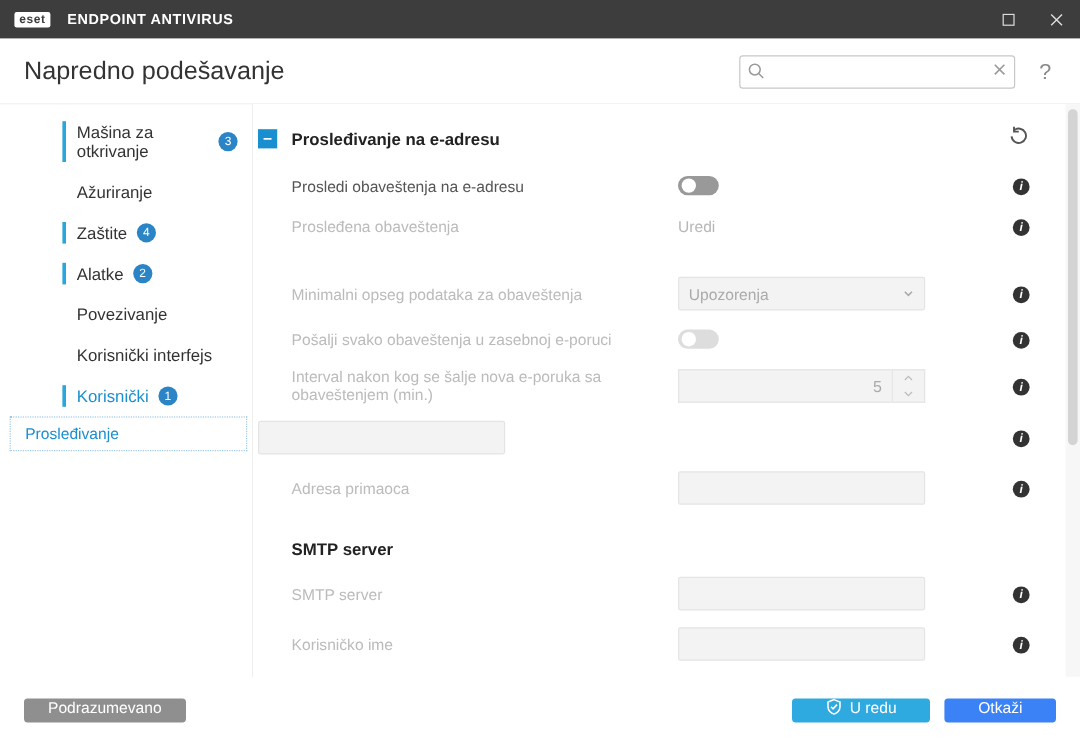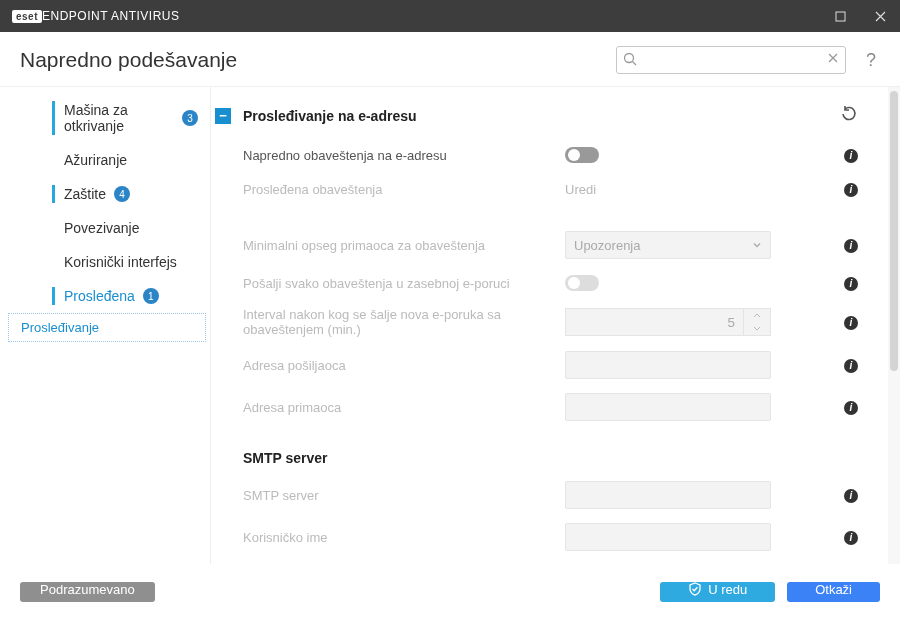--- a/index.html
+++ b/index.html
@@ -1,20 +1,20 @@
 <!DOCTYPE html>
 <html><head>
 <meta charset="utf-8">
 <style>
 * { box-sizing: border-box; margin: 0; padding: 0; }
 body { font-family: "Segoe UI", Arial, sans-serif; font-size: 13px; background: #fff; width: 900px; height: 620px; overflow: hidden; display: flex; flex-direction: column; }
 .titlebar { background: #3d3d3d; color: #fff; height: 32px; display: flex; align-items: center; padding: 0 0 0 12px; }
-.titlebar .brand { display: flex; align-items: center; gap: 0; font-size: 12px; letter-spacing: .5px; }
+.titlebar .brand { display: flex; align-items: center; gap: 14px; font-size: 12px; letter-spacing: .5px; }
 .titlebar .brand .eset { background: #fff; color: #3d3d3d; font-weight: 700; font-size: 10px; padding: 1px 4px; border-radius: 2px; }
-.titlebar .brand .light { font-weight: 400; }
+.titlebar .brand .light { font-weight: 700; }
 .titlebar .winctrls { margin-left: auto; display: flex; }
 .titlebar .winbtn { width: 40px; height: 32px; display: flex; align-items: center; justify-content: center; cursor: pointer; }
 .titlebar .winbtn svg { stroke: #ddd; }
 
 .header { display: flex; align-items: center; padding: 14px 20px 12px 20px; gap: 16px; border-bottom: 1px solid #f0f0f0; }
 .header h1 { font-size: 21px; font-weight: 400; color: #333; }
 .header .search { margin-left: auto; position: relative; width: 230px; }
 .header .search input { width: 100%; height: 28px; border: 1px solid #c8c8c8; border-radius: 3px; padding: 0 26px; font-size: 13px; color: #444; }
 .header .search .mag { position: absolute; left: 6px; top: 5px; }
 .header .search .clear { position: absolute; right: 6px; top: 5px; cursor: pointer; }
@@ -119,28 +119,32 @@
       <span>Mašina za otkrivanje</span>
       <span class="badge">3</span>
     </div>
     <div class="side-item">
       <span>Ažuriranje</span>
     </div>
     <div class="side-item accent">
       <span>Zaštite</span>
       <span class="badge">4</span>
     </div>
+    <div class="side-item accent">
+      <span>Alatke</span>
+      <span class="badge">2</span>
+    </div>
     <div class="side-item">
       <span>Povezivanje</span>
     </div>
     <div class="side-item">
       <span>Korisnički interfejs</span>
     </div>
     <div class="side-item accent">
-      <span style="color:#1a8fcf">Prosleđena</span>
+      <span style="color:#1a8fcf">Korisnički</span>
       <span class="badge">1</span>
     </div>
     <div class="side-sub">
       <span>Prosleđivanje</span>
     </div>
   </div>
 
   <div class="main">
     <div class="panel">
 
@@ -151,41 +155,41 @@
         <span class="title">Prosleđivanje na e-adresu</span>
         <span class="revert">
           <svg width="18" height="18" viewBox="0 0 18 18" fill="none">
               <path d="M5 4 A6 6 0 1 1 3 9" stroke="#555" stroke-width="1.6" fill="none"></path>
               <path d="M5 1 L5 5 L9 5" stroke="#555" stroke-width="1.6" fill="none"></path>
             </svg>
         </span>
       </div>
 
       <div class="row">
-        <div class="label">Napredno obaveštenja na e-adresu</div>
+        <div class="label">Prosledi obaveštenja na e-adresu</div>
         <div class="control">
           <div class="toggle">
               <div class="knob"></div>
             </div>
         </div>
         <span class="info"><span class="info-icon">i</span></span>
       </div>
 
       <div class="row disabled">
         <div class="label">Prosleđena obaveštenja</div>
         <div class="control">
           <span class="linkish">Uredi</span>
         </div>
         <span class="info"><span class="info-icon">i</span></span>
       </div>
 
       <div style="height:18px"></div>
 
       <div class="row disabled">
-        <div class="label">Minimalni opseg primaoca za obaveštenja</div>
+        <div class="label">Minimalni opseg podataka za obaveštenja</div>
         <div class="control">
           <div class="select disabled">
             <span>Upozorenja</span>
             <span><svg width="10" height="10" viewBox="0 0 10 10">
                   <path d="M2 3.5 L5 6.5 L8 3.5" stroke="#aaa" stroke-width="1.3" fill="none"></path>
                 </svg></span>
           </div>
         </div>
         <span class="info"><span class="info-icon">i</span></span>
       </div>
@@ -216,21 +220,20 @@
                     <path d="M1 1 L4 4 L7 1" stroke="#bbb" stroke-width="1" fill="none"></path>
                   </svg>
                 </div>
             </div>
           </div>
         </div>
         <span class="info"><span class="info-icon">i</span></span>
       </div>
 
       <div class="row disabled">
-        <div class="label">Adresa pošiljaoca</div>
         <div class="control">
             <div class="txt"></div>
           </div>
         <span class="info"><span class="info-icon">i</span></span>
       </div>
 
       <div class="row disabled">
         <div class="label">Adresa primaoca</div>
         <div class="control">
             <div class="txt"></div>

